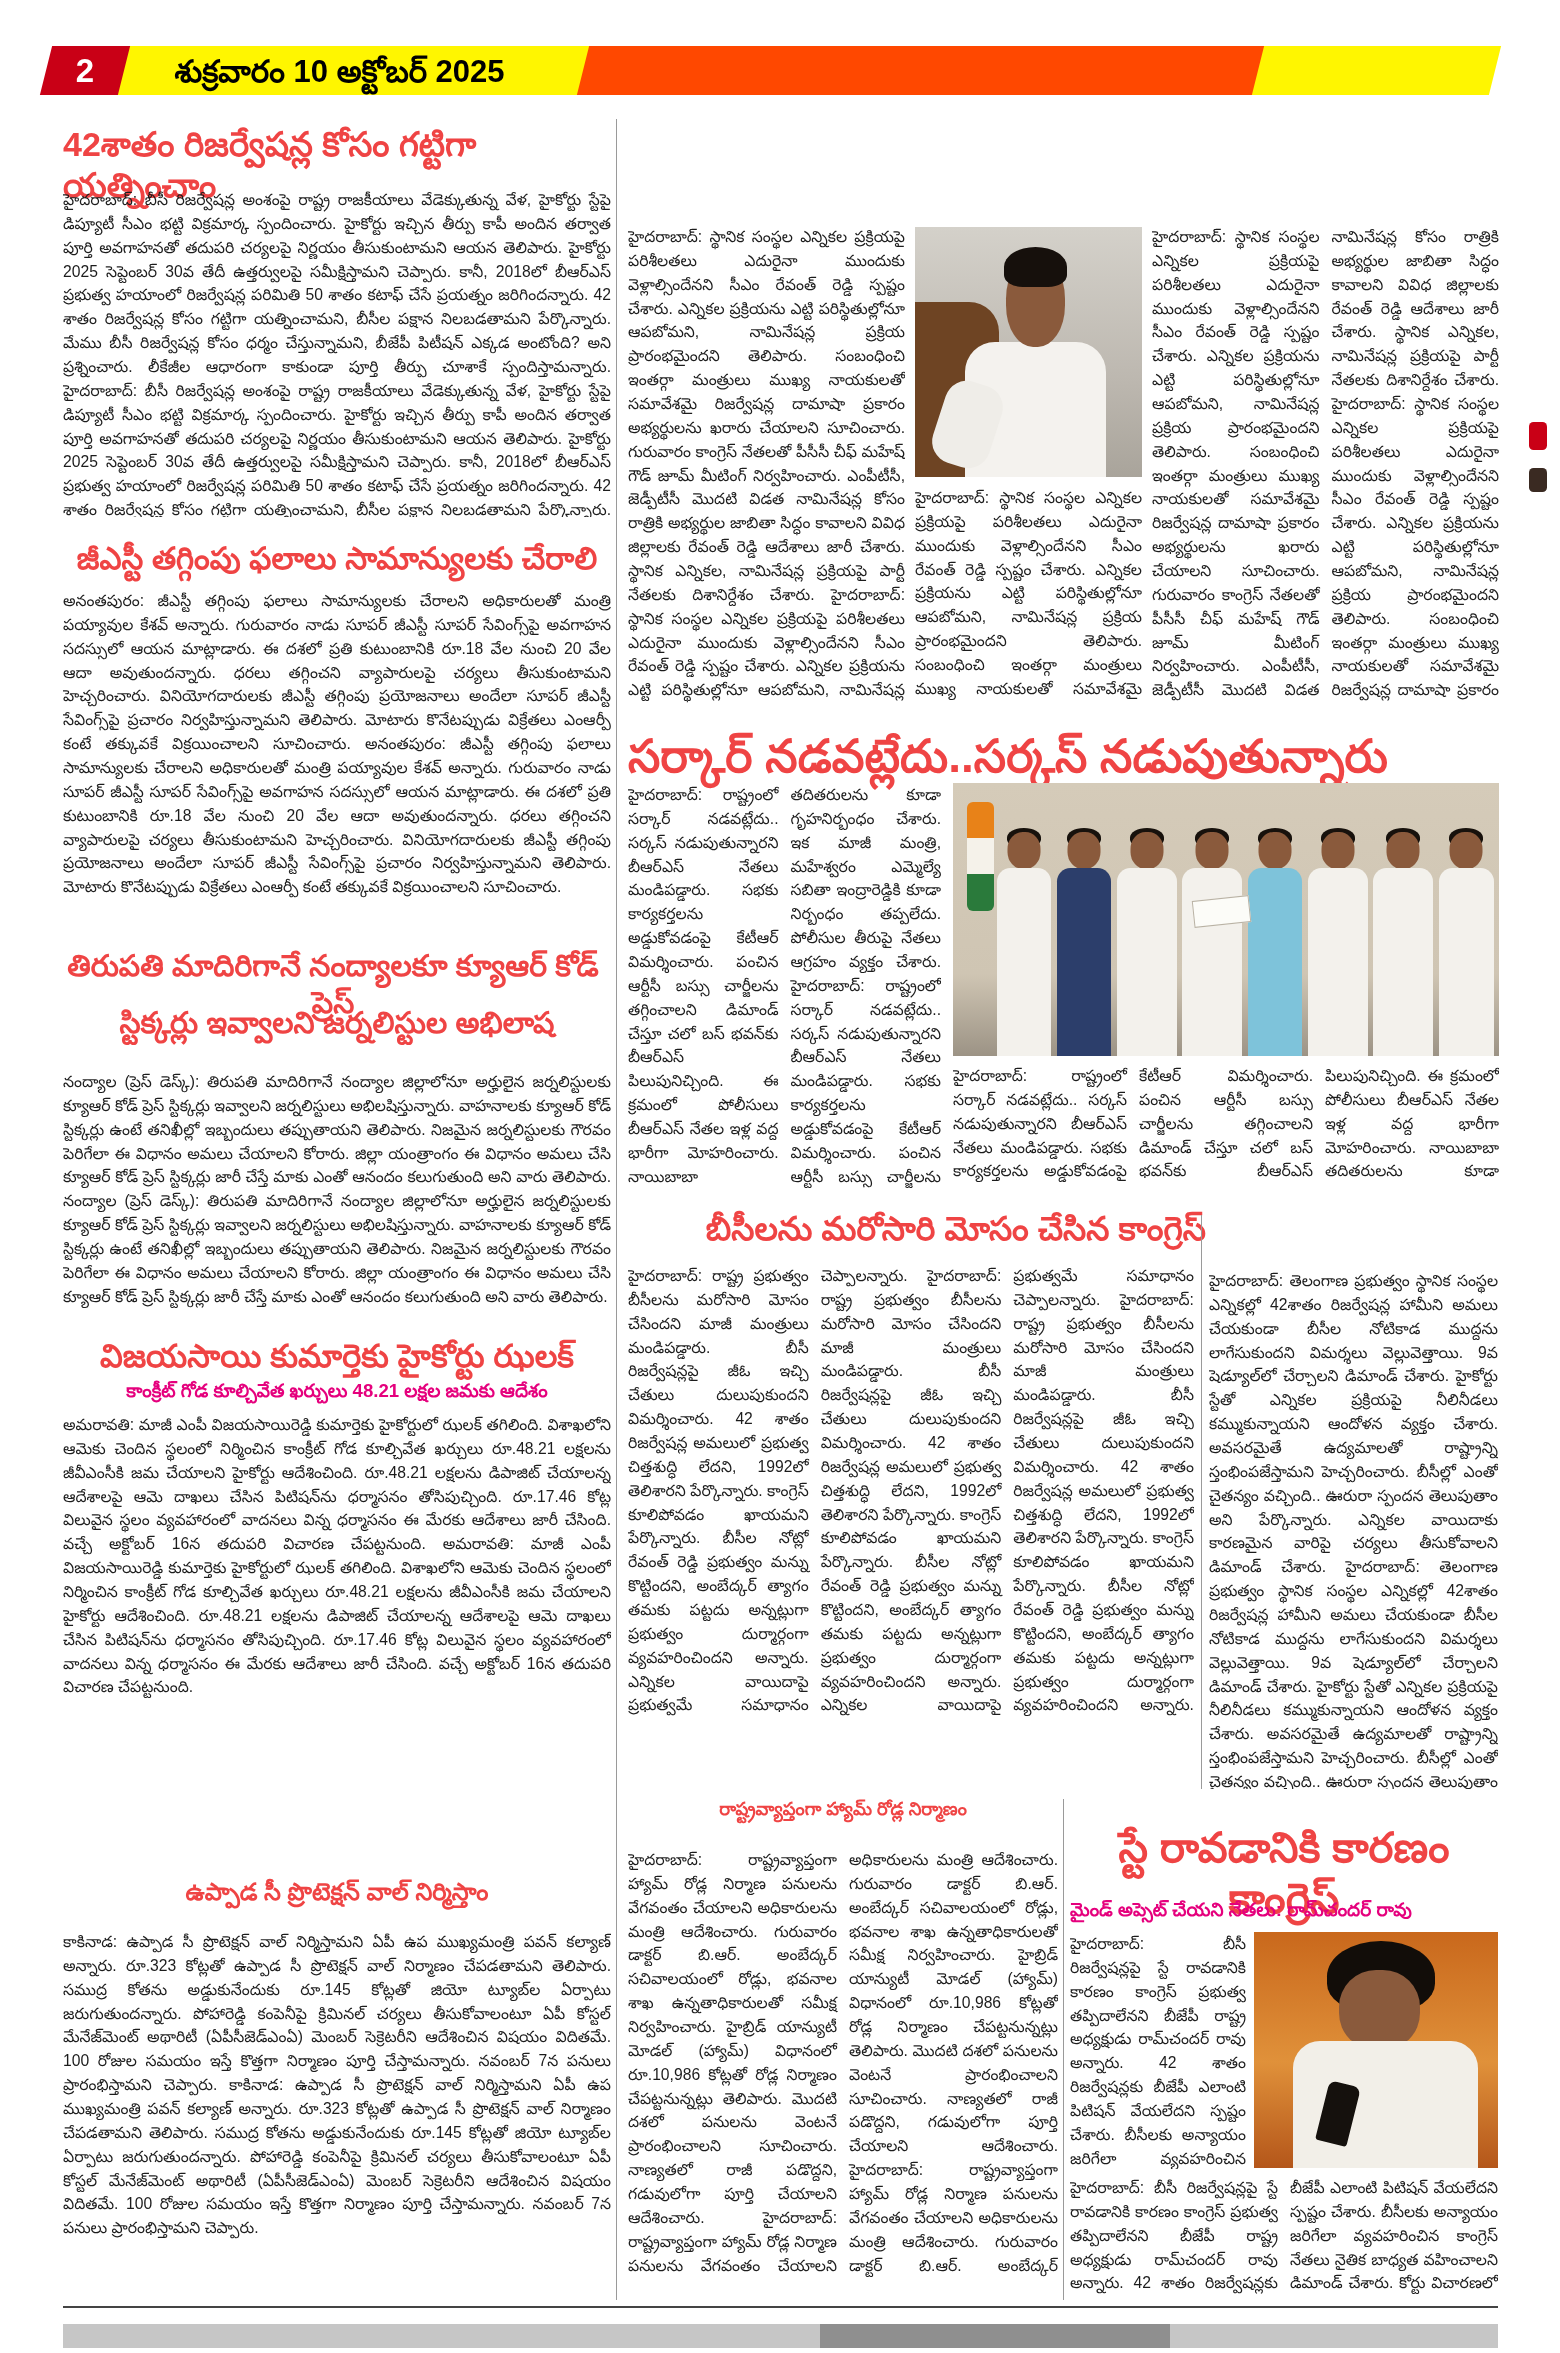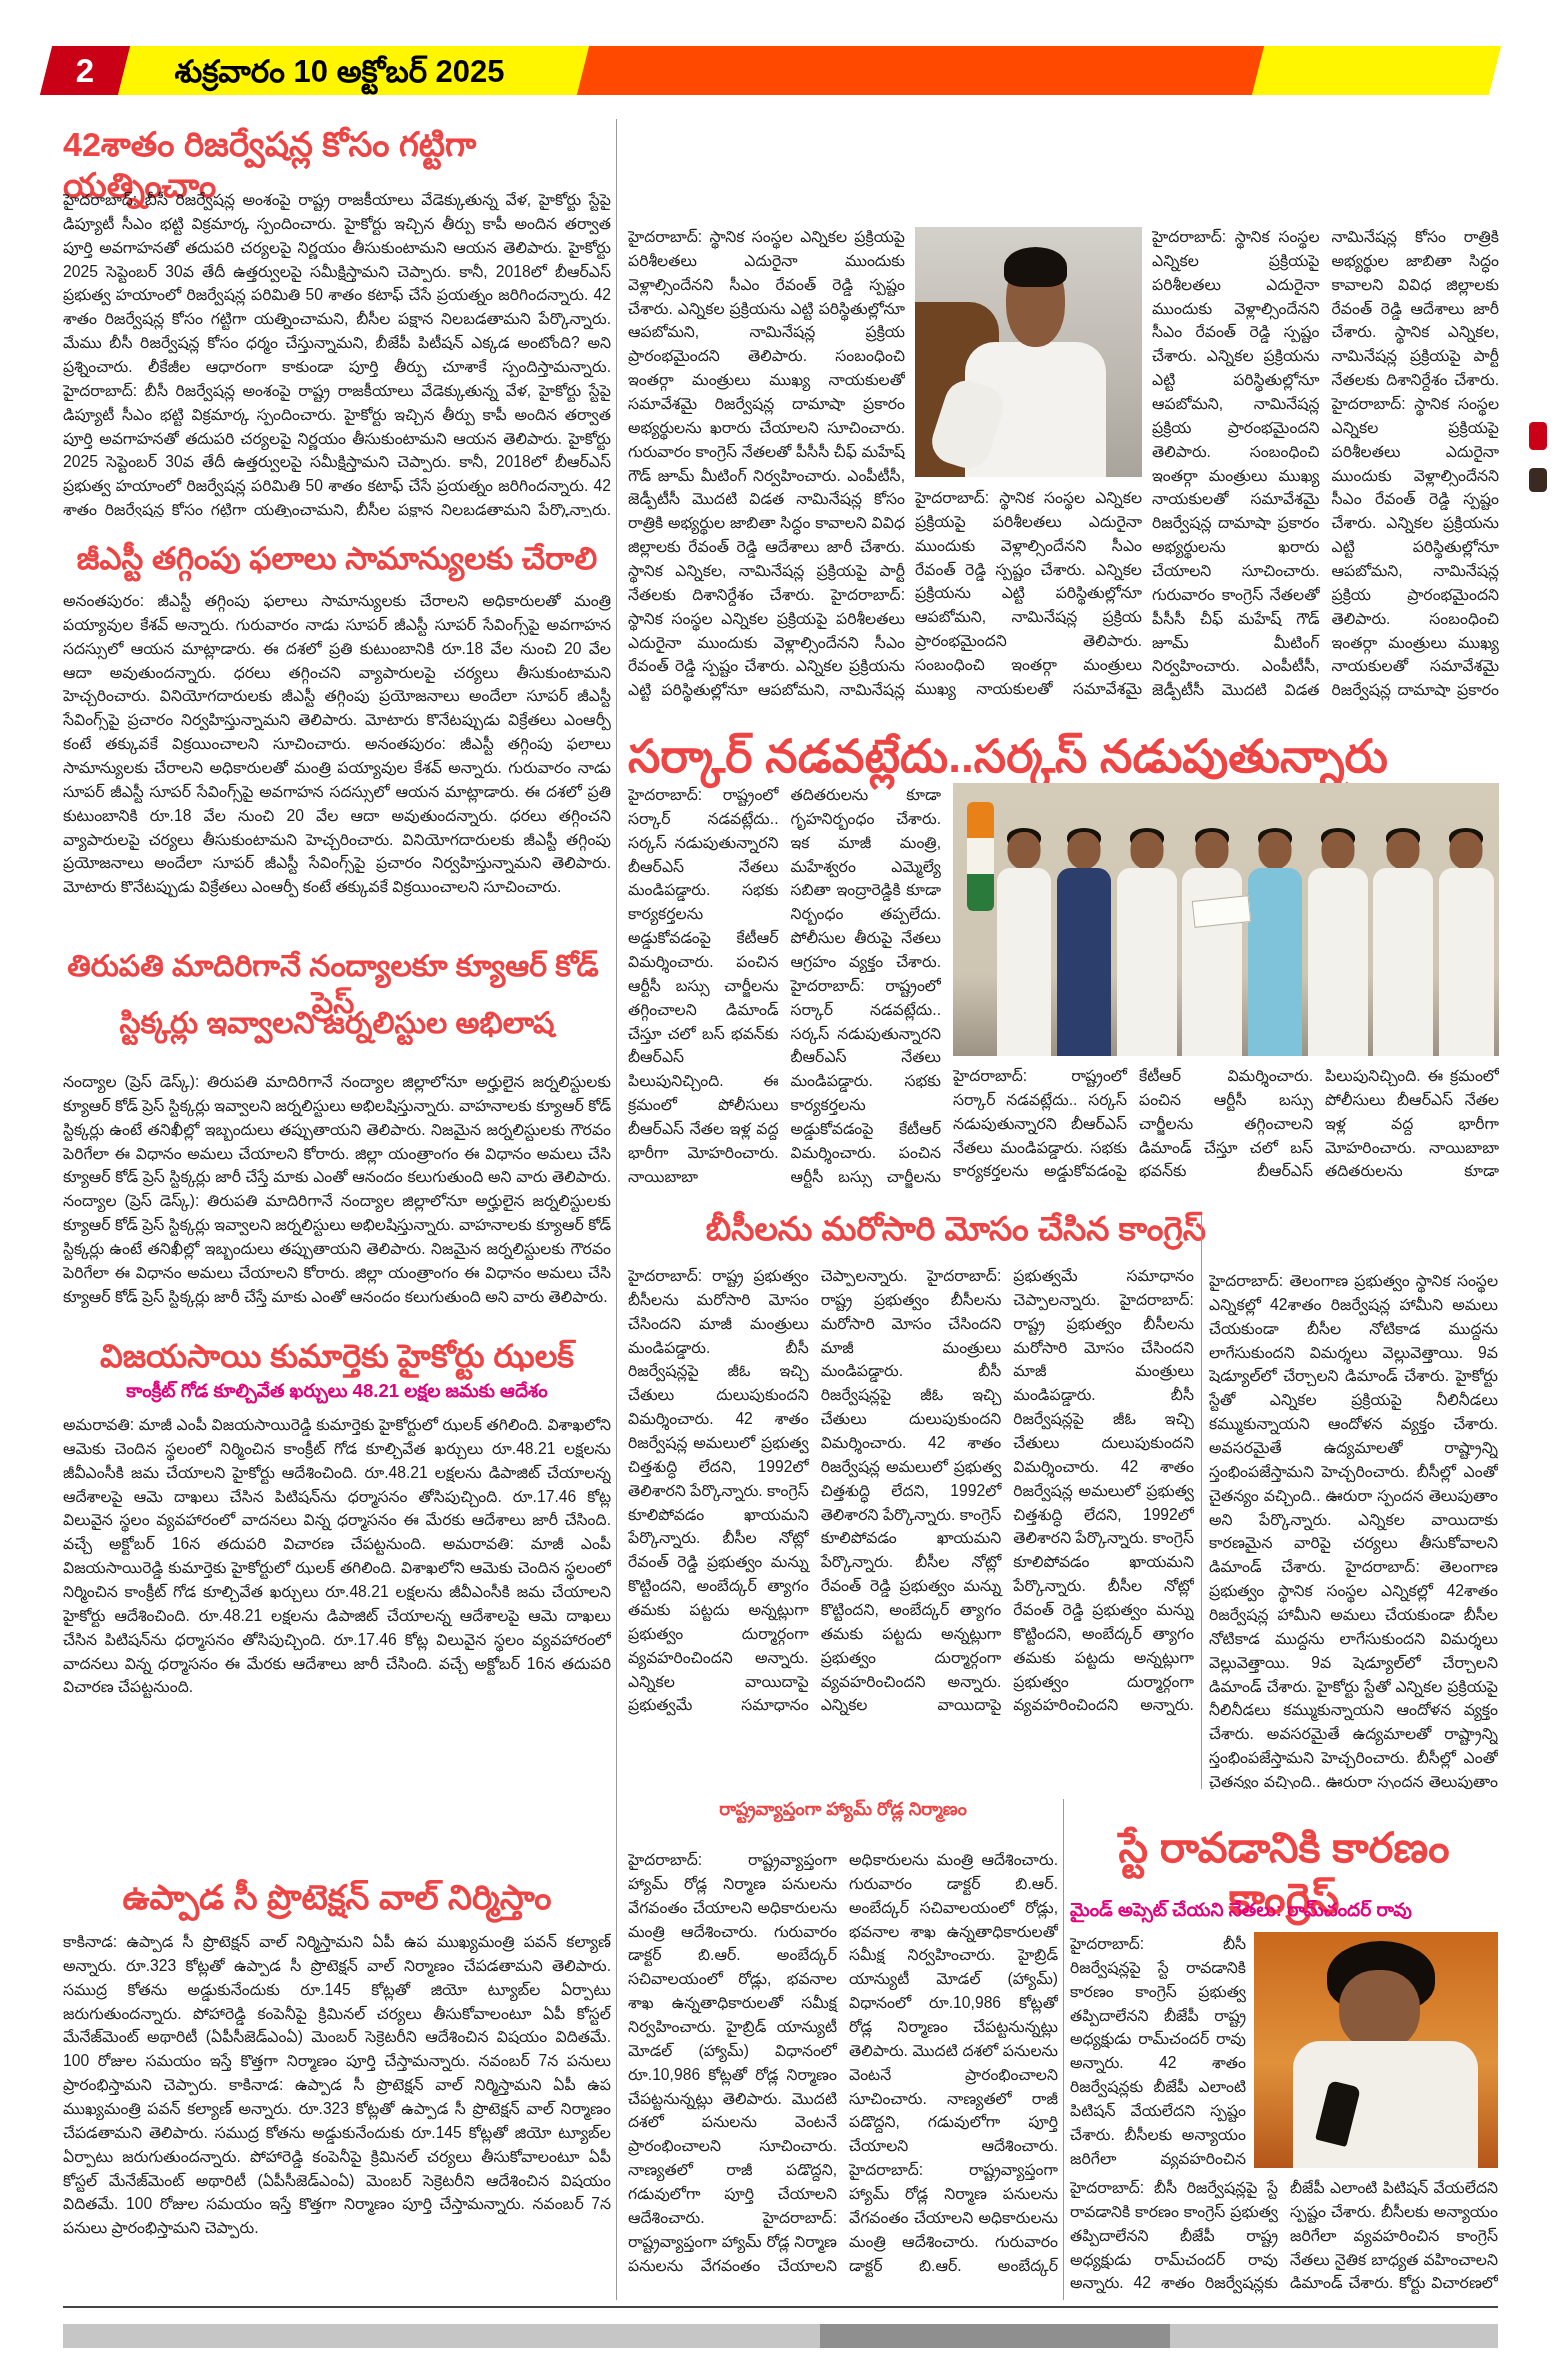--- a/index.html
+++ b/index.html
@@ -99,21 +99,21 @@
   <div class="tx" style="left:63px;top:589px;width:548px;height:334px;">అనంతపురం: జీఎస్టీ తగ్గింపు ఫలాలు సామాన్యులకు చేరాలని అధికారులతో మంత్రి పయ్యావుల కేశవ్ అన్నారు. గురువారం నాడు సూపర్ జీఎస్టీ సూపర్ సేవింగ్స్‌పై అవగాహన సదస్సులో ఆయన మాట్లాడారు. ఈ దశలో ప్రతి కుటుంబానికి రూ.18 వేల నుంచి 20 వేల ఆదా అవుతుందన్నారు. ధరలు తగ్గించని వ్యాపారులపై చర్యలు తీసుకుంటామని హెచ్చరించారు. వినియోగదారులకు జీఎస్టీ తగ్గింపు ప్రయోజనాలు అందేలా సూపర్ జీఎస్టీ సేవింగ్స్‌పై ప్రచారం నిర్వహిస్తున్నామని తెలిపారు. మోటారు కొనేటప్పుడు విక్రేతలు ఎంఆర్పీ కంటే తక్కువకే విక్రయించాలని సూచించారు. అనంతపురం: జీఎస్టీ తగ్గింపు ఫలాలు సామాన్యులకు చేరాలని అధికారులతో మంత్రి పయ్యావుల కేశవ్ అన్నారు. గురువారం నాడు సూపర్ జీఎస్టీ సూపర్ సేవింగ్స్‌పై అవగాహన సదస్సులో ఆయన మాట్లాడారు. ఈ దశలో ప్రతి కుటుంబానికి రూ.18 వేల నుంచి 20 వేల ఆదా అవుతుందన్నారు. ధరలు తగ్గించని వ్యాపారులపై చర్యలు తీసుకుంటామని హెచ్చరించారు. వినియోగదారులకు జీఎస్టీ తగ్గింపు ప్రయోజనాలు అందేలా సూపర్ జీఎస్టీ సేవింగ్స్‌పై ప్రచారం నిర్వహిస్తున్నామని తెలిపారు. మోటారు కొనేటప్పుడు విక్రేతలు ఎంఆర్పీ కంటే తక్కువకే విక్రయించాలని సూచించారు.</div>
 
   <div class="hl ctr" style="left:59px;top:948px;width:548px;font-size:30px;">తిరుపతి మాదిరిగానే నంద్యాలకూ క్యూఆర్ కోడ్ ప్రెస్</div>
   <div class="hl ctr" style="left:63px;top:1005px;width:548px;font-size:30px;">స్టిక్కర్లు ఇవ్వాలని జర్నలిస్టుల అభిలాష</div>
   <div class="tx" style="left:63px;top:1070px;width:548px;height:256px;">నంద్యాల (ప్రెస్ డెస్క్): తిరుపతి మాదిరిగానే నంద్యాల జిల్లాలోనూ అర్హులైన జర్నలిస్టులకు క్యూఆర్ కోడ్ ప్రెస్ స్టిక్కర్లు ఇవ్వాలని జర్నలిస్టులు అభిలషిస్తున్నారు. వాహనాలకు క్యూఆర్ కోడ్ స్టిక్కర్లు ఉంటే తనిఖీల్లో ఇబ్బందులు తప్పుతాయని తెలిపారు. నిజమైన జర్నలిస్టులకు గౌరవం పెరిగేలా ఈ విధానం అమలు చేయాలని కోరారు. జిల్లా యంత్రాంగం ఈ విధానం అమలు చేసి క్యూఆర్ కోడ్ ప్రెస్ స్టిక్కర్లు జారీ చేస్తే మాకు ఎంతో ఆనందం కలుగుతుంది అని వారు తెలిపారు. నంద్యాల (ప్రెస్ డెస్క్): తిరుపతి మాదిరిగానే నంద్యాల జిల్లాలోనూ అర్హులైన జర్నలిస్టులకు క్యూఆర్ కోడ్ ప్రెస్ స్టిక్కర్లు ఇవ్వాలని జర్నలిస్టులు అభిలషిస్తున్నారు. వాహనాలకు క్యూఆర్ కోడ్ స్టిక్కర్లు ఉంటే తనిఖీల్లో ఇబ్బందులు తప్పుతాయని తెలిపారు. నిజమైన జర్నలిస్టులకు గౌరవం పెరిగేలా ఈ విధానం అమలు చేయాలని కోరారు. జిల్లా యంత్రాంగం ఈ విధానం అమలు చేసి క్యూఆర్ కోడ్ ప్రెస్ స్టిక్కర్లు జారీ చేస్తే మాకు ఎంతో ఆనందం కలుగుతుంది అని వారు తెలిపారు.</div>
 
   <div class="hl ctr" style="left:63px;top:1337px;width:548px;font-size:32px;">విజయసాయి కుమార్తెకు హైకోర్టు ఝలక్</div>
   <div class="sub" style="left:63px;top:1380px;width:548px;font-size:18.6px;color:#e5007d;">కాంక్రీట్ గోడ కూల్చివేత ఖర్చులు 48.21 లక్షల జమకు ఆదేశం</div>
   <div class="tx" style="left:63px;top:1413px;width:548px;height:423px;">అమరావతి: మాజీ ఎంపీ విజయసాయిరెడ్డి కుమార్తెకు హైకోర్టులో ఝలక్ తగిలింది. విశాఖలోని ఆమెకు చెందిన స్థలంలో నిర్మించిన కాంక్రీట్ గోడ కూల్చివేత ఖర్చులు రూ.48.21 లక్షలను జీవీఎంసీకి జమ చేయాలని హైకోర్టు ఆదేశించింది. రూ.48.21 లక్షలను డిపాజిట్ చేయాలన్న ఆదేశాలపై ఆమె దాఖలు చేసిన పిటిషన్‌ను ధర్మాసనం తోసిపుచ్చింది. రూ.17.46 కోట్ల విలువైన స్థలం వ్యవహారంలో వాదనలు విన్న ధర్మాసనం ఈ మేరకు ఆదేశాలు జారీ చేసింది. వచ్చే అక్టోబర్ 16న తదుపరి విచారణ చేపట్టనుంది. అమరావతి: మాజీ ఎంపీ విజయసాయిరెడ్డి కుమార్తెకు హైకోర్టులో ఝలక్ తగిలింది. విశాఖలోని ఆమెకు చెందిన స్థలంలో నిర్మించిన కాంక్రీట్ గోడ కూల్చివేత ఖర్చులు రూ.48.21 లక్షలను జీవీఎంసీకి జమ చేయాలని హైకోర్టు ఆదేశించింది. రూ.48.21 లక్షలను డిపాజిట్ చేయాలన్న ఆదేశాలపై ఆమె దాఖలు చేసిన పిటిషన్‌ను ధర్మాసనం తోసిపుచ్చింది. రూ.17.46 కోట్ల విలువైన స్థలం వ్యవహారంలో వాదనలు విన్న ధర్మాసనం ఈ మేరకు ఆదేశాలు జారీ చేసింది. వచ్చే అక్టోబర్ 16న తదుపరి విచారణ చేపట్టనుంది.</div>
 
-  <div class="hl ctr" style="left:63px;top:1877px;width:548px;font-size:34px;text-align:center;">ఉప్పాడ సీ ప్రొటెక్షన్ వాల్ నిర్మిస్తాం</div>
+  <div class="hl ctr" style="left:63px;top:1877px;width:548px;font-size:24px;text-align:center;">ఉప్పాడ సీ ప్రొటెక్షన్ వాల్ నిర్మిస్తాం</div>
   <div class="tx" style="left:63px;top:1930px;width:548px;height:370px;">కాకినాడ: ఉప్పాడ సీ ప్రొటెక్షన్ వాల్ నిర్మిస్తామని ఏపీ ఉప ముఖ్యమంత్రి పవన్ కల్యాణ్ అన్నారు. రూ.323 కోట్లతో ఉప్పాడ సీ ప్రొటెక్షన్ వాల్ నిర్మాణం చేపడతామని తెలిపారు. సముద్ర కోతను అడ్డుకునేందుకు రూ.145 కోట్లతో జియో ట్యూబ్‌ల ఏర్పాటు జరుగుతుందన్నారు. పోహారెడ్డి కంపెనీపై క్రిమినల్ చర్యలు తీసుకోవాలంటూ ఏపీ కోస్టల్ మేనేజ్‌మెంట్ అథారిటీ (ఏపీసీజెడ్ఎంఏ) మెంబర్ సెక్రెటరీని ఆదేశించిన విషయం విదితమే. 100 రోజుల సమయం ఇస్తే కొత్తగా నిర్మాణం పూర్తి చేస్తామన్నారు. నవంబర్ 7న పనులు ప్రారంభిస్తామని చెప్పారు. కాకినాడ: ఉప్పాడ సీ ప్రొటెక్షన్ వాల్ నిర్మిస్తామని ఏపీ ఉప ముఖ్యమంత్రి పవన్ కల్యాణ్ అన్నారు. రూ.323 కోట్లతో ఉప్పాడ సీ ప్రొటెక్షన్ వాల్ నిర్మాణం చేపడతామని తెలిపారు. సముద్ర కోతను అడ్డుకునేందుకు రూ.145 కోట్లతో జియో ట్యూబ్‌ల ఏర్పాటు జరుగుతుందన్నారు. పోహారెడ్డి కంపెనీపై క్రిమినల్ చర్యలు తీసుకోవాలంటూ ఏపీ కోస్టల్ మేనేజ్‌మెంట్ అథారిటీ (ఏపీసీజెడ్ఎంఏ) మెంబర్ సెక్రెటరీని ఆదేశించిన విషయం విదితమే. 100 రోజుల సమయం ఇస్తే కొత్తగా నిర్మాణం పూర్తి చేస్తామన్నారు. నవంబర్ 7న పనులు ప్రారంభిస్తామని చెప్పారు.</div>
 
 
   <div class="tx" style="left:628px;top:225px;width:277px;height:479px;">హైదరాబాద్: స్థానిక సంస్థల ఎన్నికల ప్రక్రియపై పరిశీలతలు ఎదురైనా ముందుకు వెళ్లాల్సిందేనని సీఎం రేవంత్ రెడ్డి స్పష్టం చేశారు. ఎన్నికల ప్రక్రియను ఎట్టి పరిస్థితుల్లోనూ ఆపబోమని, నామినేషన్ల ప్రక్రియ ప్రారంభమైందని తెలిపారు. సంబంధించి ఇంతర్గా మంత్రులు ముఖ్య నాయకులతో సమావేశమై రిజర్వేషన్ల దామాషా ప్రకారం అభ్యర్థులను ఖరారు చేయాలని సూచించారు. గురువారం కాంగ్రెస్ నేతలతో పీసీసీ చీఫ్ మహేష్ గౌడ్ జూమ్ మీటింగ్ నిర్వహించారు. ఎంపీటీసీ, జెడ్పీటీసీ మొదటి విడత నామినేషన్ల కోసం రాత్రికి అభ్యర్థుల జాబితా సిద్ధం కావాలని వివిధ జిల్లాలకు రేవంత్ రెడ్డి ఆదేశాలు జారీ చేశారు. స్థానిక ఎన్నికల, నామినేషన్ల ప్రక్రియపై పార్టీ నేతలకు దిశానిర్దేశం చేశారు. హైదరాబాద్: స్థానిక సంస్థల ఎన్నికల ప్రక్రియపై పరిశీలతలు ఎదురైనా ముందుకు వెళ్లాల్సిందేనని సీఎం రేవంత్ రెడ్డి స్పష్టం చేశారు. ఎన్నికల ప్రక్రియను ఎట్టి పరిస్థితుల్లోనూ ఆపబోమని, నామినేషన్ల ప్రక్రియ ప్రారంభమైందని తెలిపారు. సంబంధించి ఇంతర్గా మంత్రులు ముఖ్య నాయకులతో సమావేశమై రిజర్వేషన్ల దామాషా ప్రకారం అభ్యర్థులను ఖరారు చేయాలని సూచించారు. గురువారం కాంగ్రెస్ నేతలతో పీసీసీ చీఫ్ మహేష్ గౌడ్ జూమ్ మీటింగ్ నిర్వహించారు. ఎంపీటీసీ, జెడ్పీటీసీ మొదటి విడత నామినేషన్ల కోసం రాత్రికి అభ్యర్థుల జాబితా సిద్ధం కావాలని వివిధ జిల్లాలకు రేవంత్ రెడ్డి ఆదేశాలు జారీ చేశారు. స్థానిక ఎన్నికల, నామినేషన్ల ప్రక్రియపై పార్టీ నేతలకు దిశానిర్దేశం చేశారు. హైదరాబాద్: స్థానిక సంస్థల ఎన్నికల ప్రక్రియపై పరిశీలతలు ఎదురైనా ముందుకు వెళ్లాల్సిందేనని సీఎం రేవంత్ రెడ్డి స్పష్టం చేశారు. ఎన్నికల ప్రక్రియను ఎట్టి పరిస్థితుల్లోనూ ఆపబోమని, నామినేషన్ల ప్రక్రియ ప్రారంభమైందని తెలిపారు. సంబంధించి ఇంతర్గా మంత్రులు ముఖ్య నాయకులతో సమావేశమై రిజర్వేషన్ల దామాషా ప్రకారం అభ్యర్థులను ఖరారు చేయాలని సూచించారు. గురువారం కాంగ్రెస్ నేతలతో పీసీసీ చీఫ్ మహేష్ గౌడ్ జూమ్ మీటింగ్ నిర్వహించారు. ఎంపీటీసీ, జెడ్పీటీసీ మొదటి విడత నామినేషన్ల కోసం రాత్రికి అభ్యర్థుల జాబితా సిద్ధం కావాలని వివిధ జిల్లాలకు రేవంత్ రెడ్డి ఆదేశాలు జారీ చేశారు. స్థానిక ఎన్నికల, నామినేషన్ల ప్రక్రియపై పార్టీ నేతలకు దిశానిర్దేశం చేశారు.</div>
 
   <div class="photo ph1" style="left:915px;top:227px;width:227px;height:250px;">
     <div class="chair"></div>
     <div class="shirt"></div>
     <div class="arm"></div>
     <div class="head"></div>

